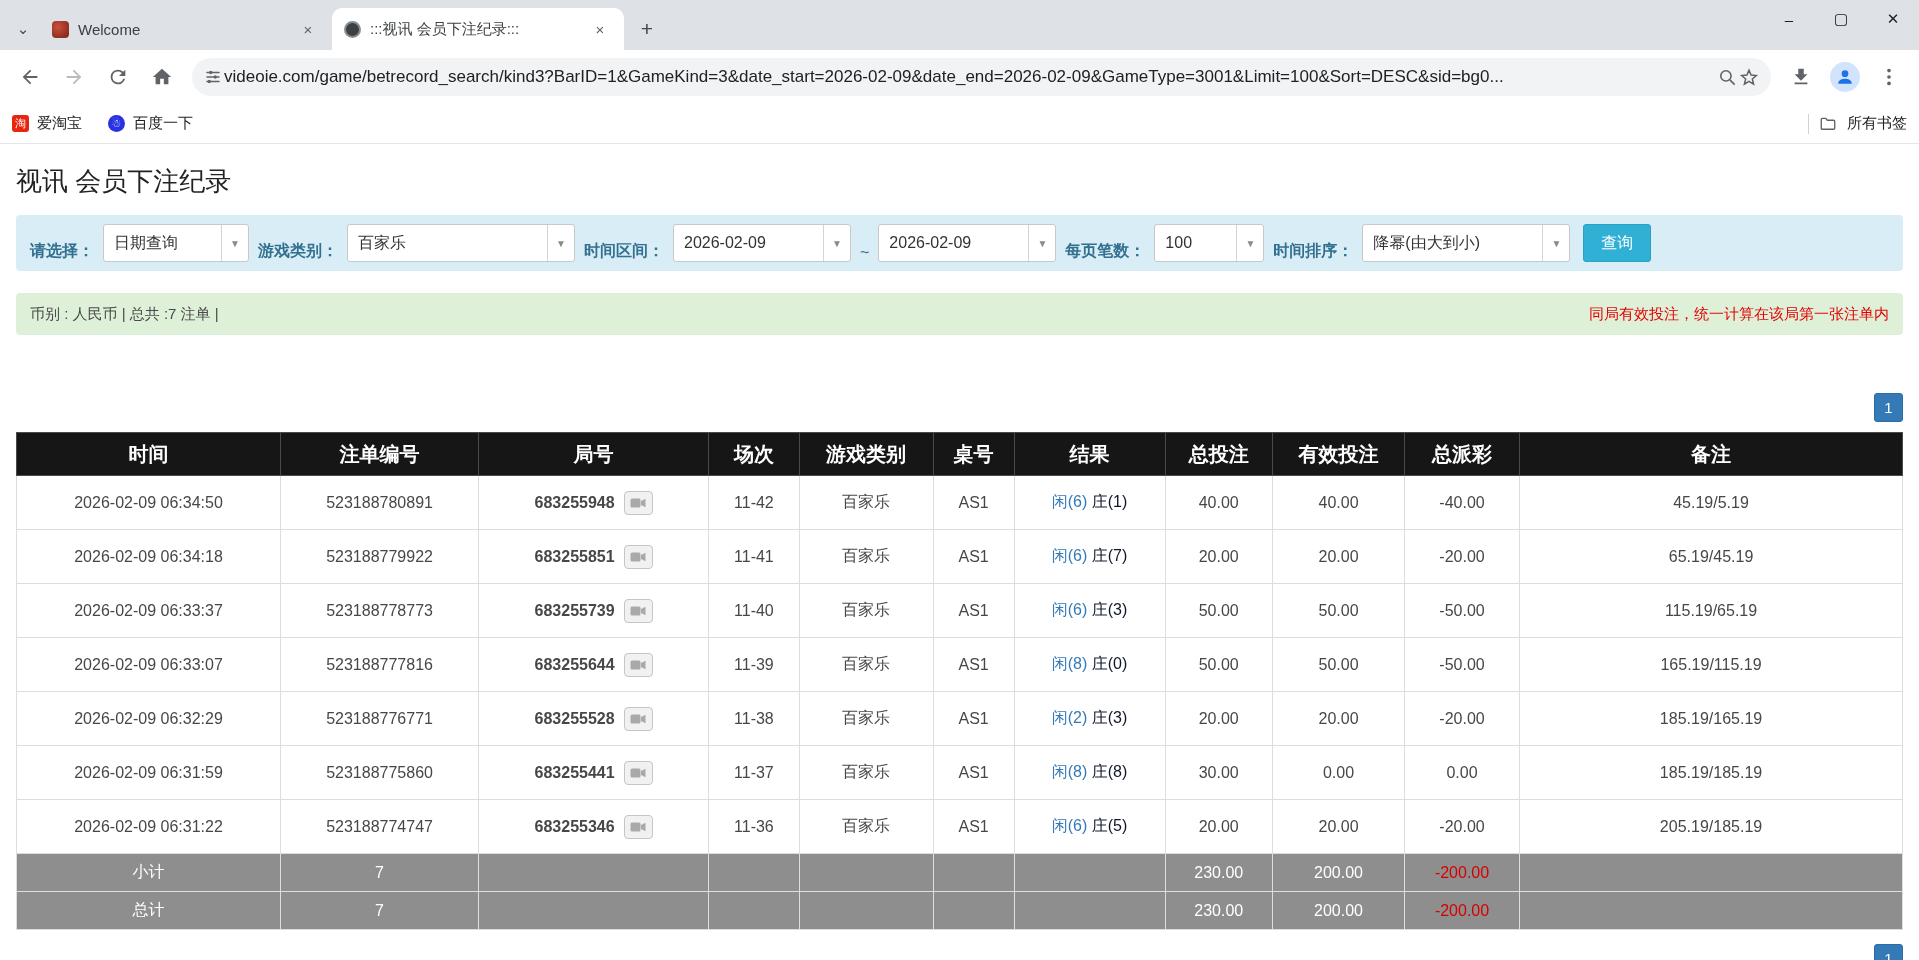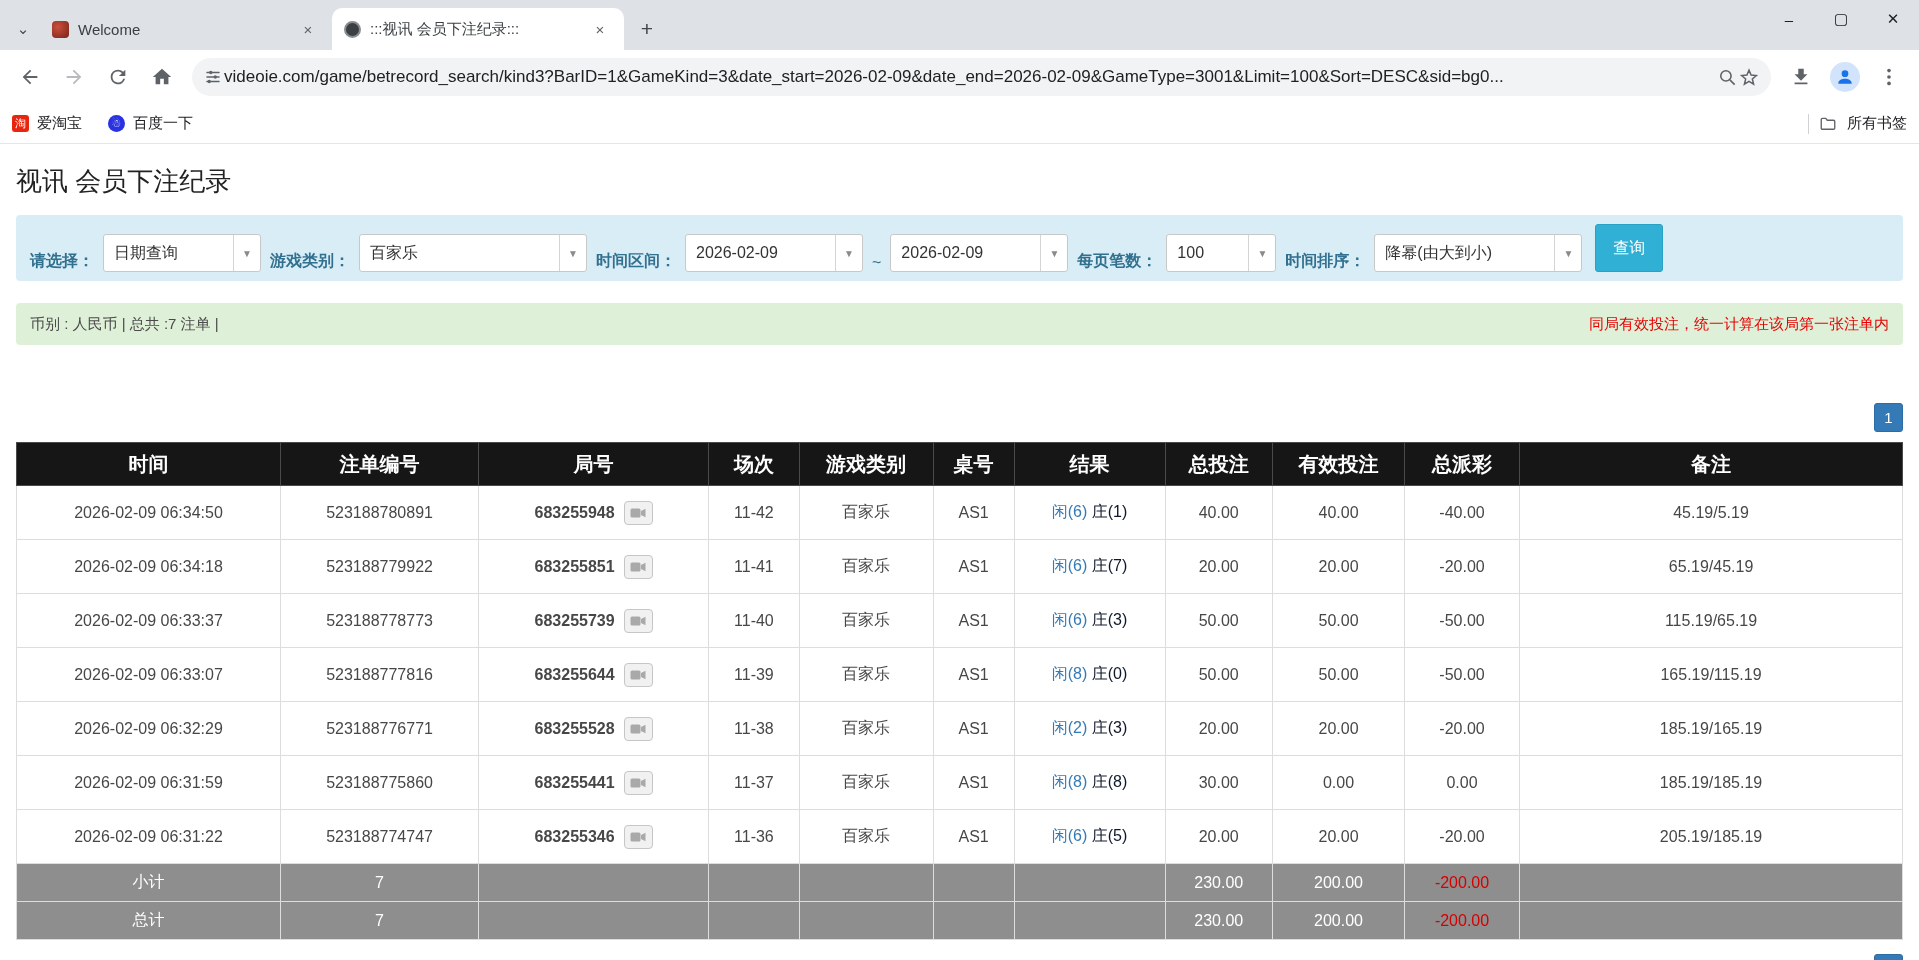--- a/index.html
+++ b/index.html
@@ -54,23 +54,23 @@
   .page-title { font-size:26px; font-weight:400; color:#222; margin:20px 0 16px; }
 
   .filterbar { background:#d9edf7; border-radius:4px; padding:9px 14px; display:flex;
     align-items:flex-end; gap:9px; }
   .f-label { color:#31708f; font-weight:bold; font-size:16px; white-space:nowrap; }
   .sel { background:#fff; border:1px solid #c8c8c8; border-radius:3px; height:38px; display:flex;
     align-items:center; font-size:16px; color:#333; cursor:pointer; }
   .sel-text { flex:1; padding:0 10px; white-space:nowrap; overflow:hidden; }
   .sel-caret { width:27px; align-self:stretch; border-left:1px solid #d4d4d4; display:flex;
     align-items:center; justify-content:center; color:#8a8a8a; font-size:10px; }
-  .w-query{width:158px} .w-game{width:228px} .w-date{width:178px} .w-size{width:110px} .w-sort{width:208px}
+  .w-query{width:146px} .w-game{width:228px} .w-date{width:178px} .w-size{width:110px} .w-sort{width:208px}
   .tilde { color:#31708f; font-size:16px; }
-  .search-btn { background:#31b0d5; border:1px solid #28a1c5; color:#fff; font-size:16px; height:48px;
+  .search-btn { background:#31b0d5; border:1px solid #28a1c5; color:#fff; font-size:16px; height:38px;
     padding:0 17px; border-radius:3px; cursor:pointer; margin-left:4px; }
 
   .infobar { margin-top:22px; background:#dff0d8; border-radius:4px; height:42px; display:flex;
     align-items:center; justify-content:space-between; padding:0 14px; }
   .info-left { font-size:15px; color:#4a4a4a; }
   .info-right { font-size:15px; color:#e60000; }
 
   .pager { display:flex; justify-content:flex-end; }
   .pager.top { margin-top:58px; }
   .pager.bottom { margin-top:14px; }

